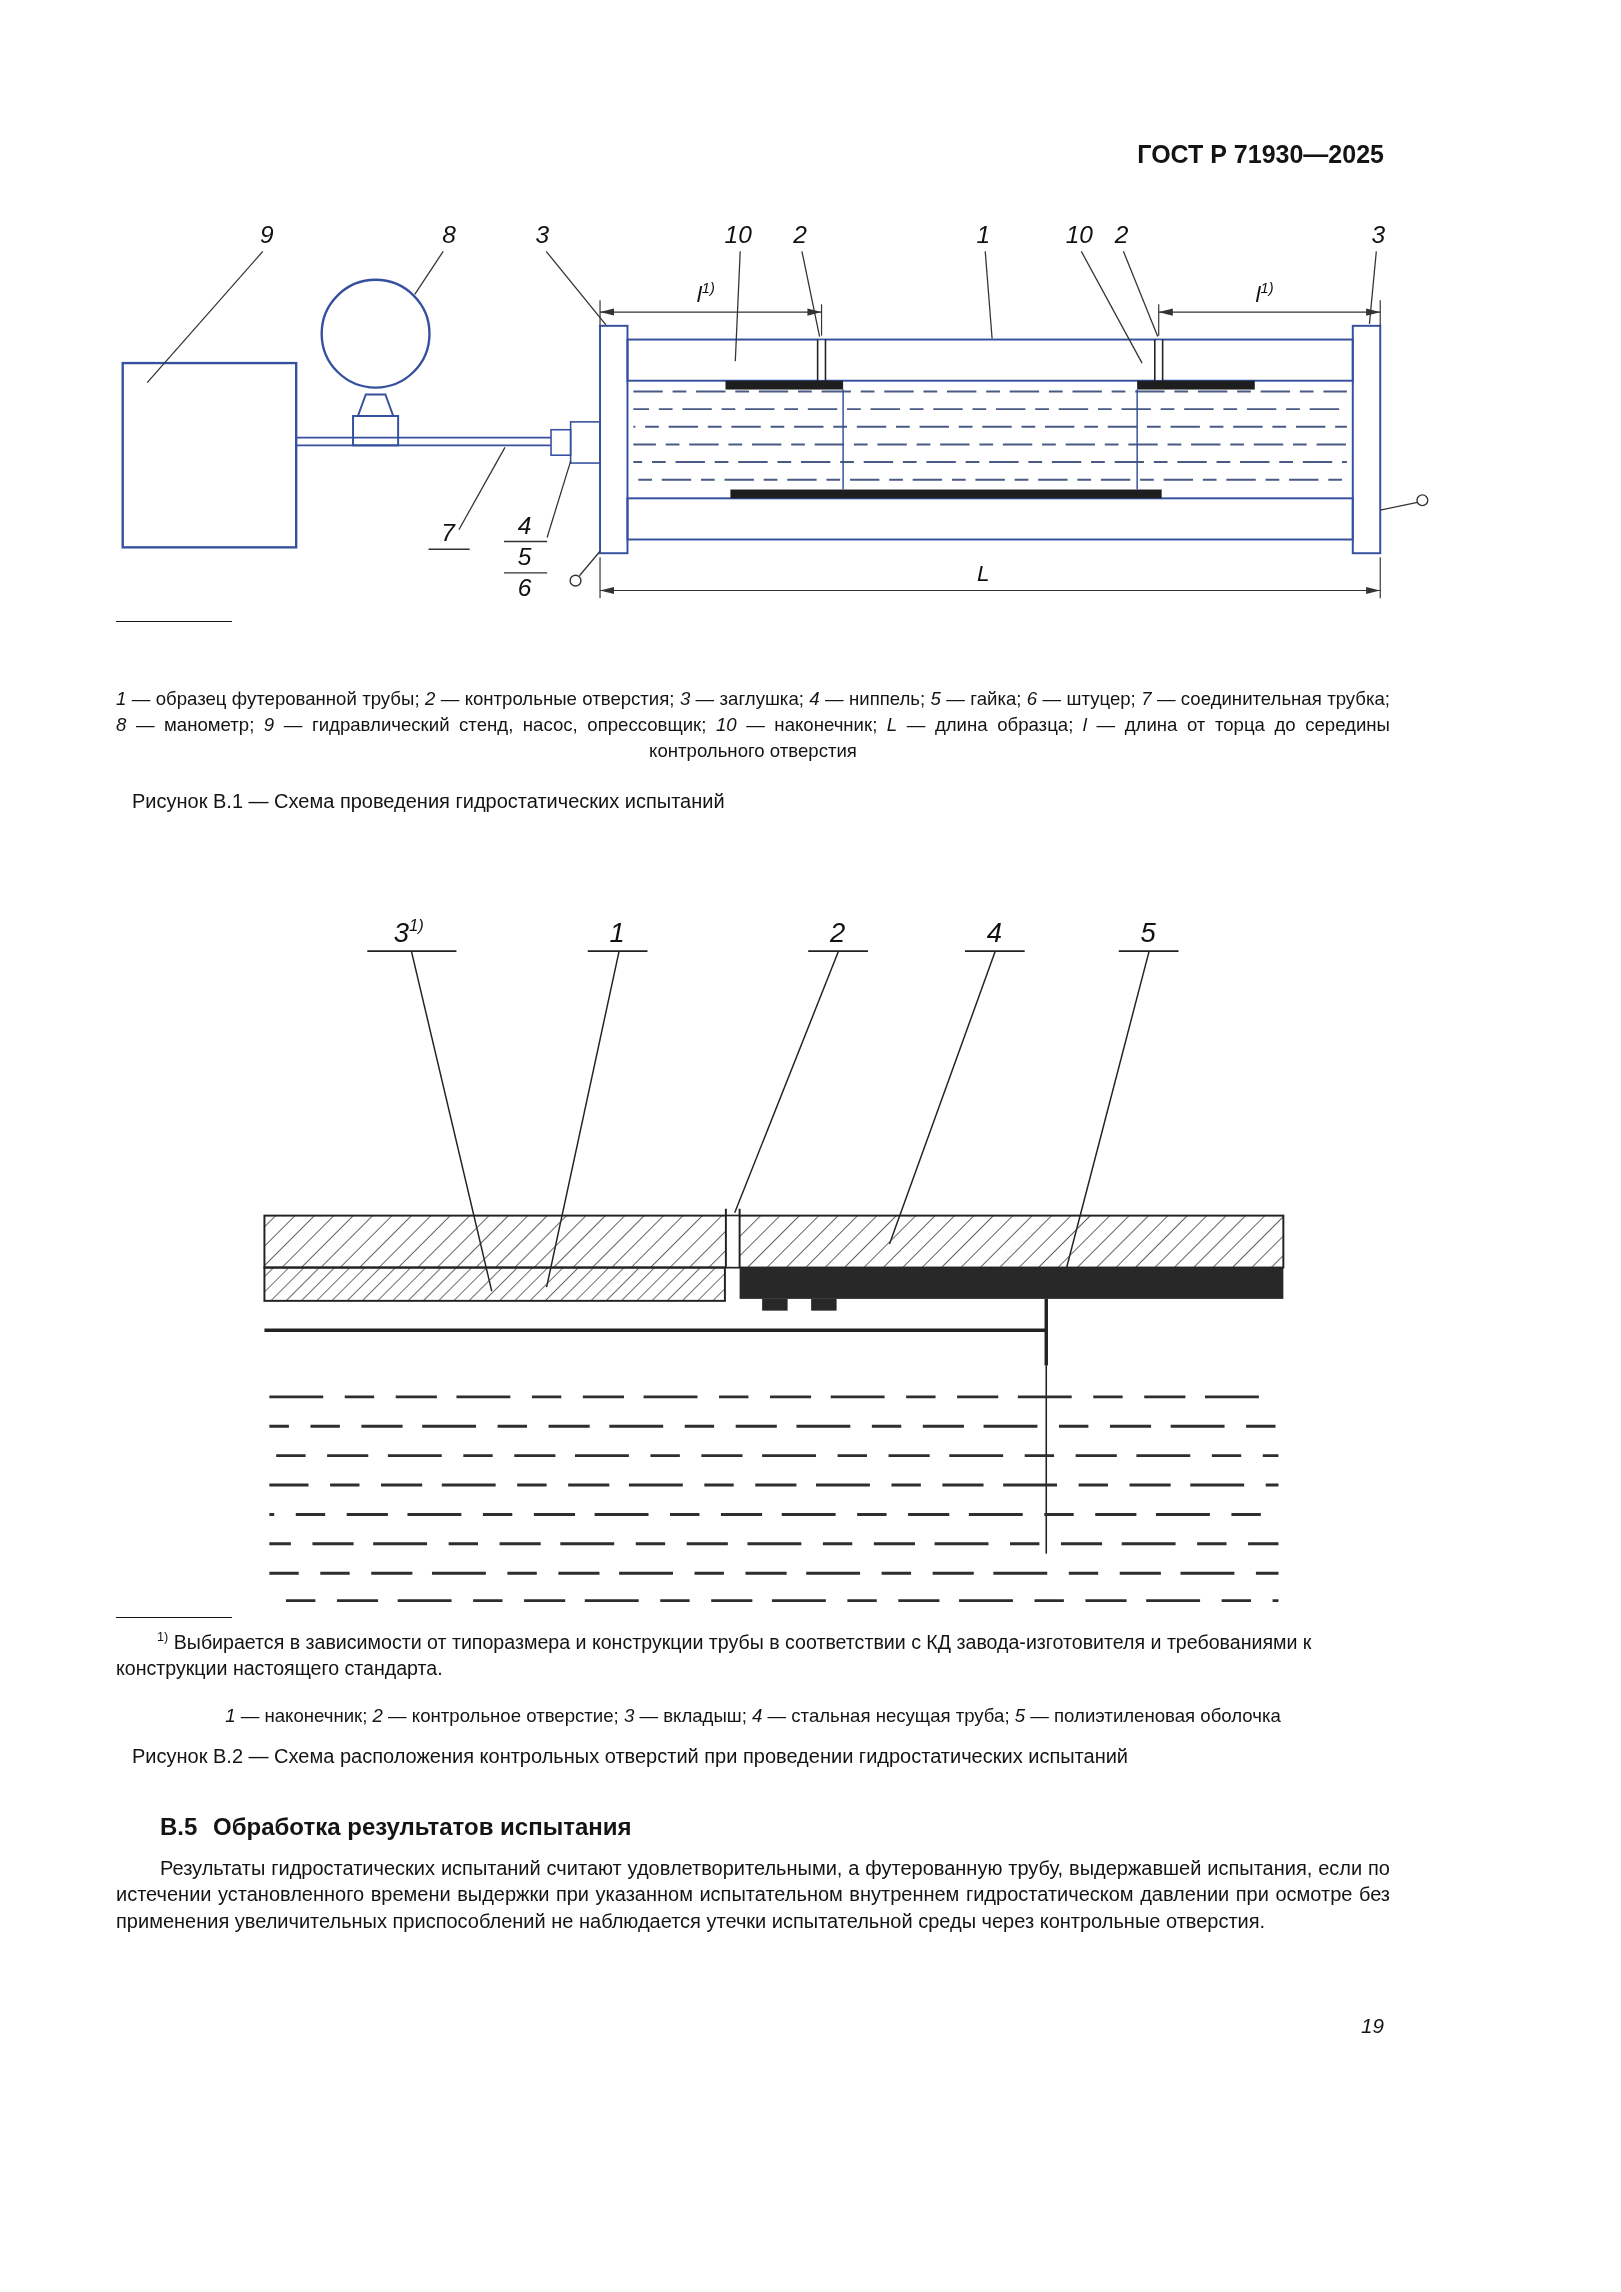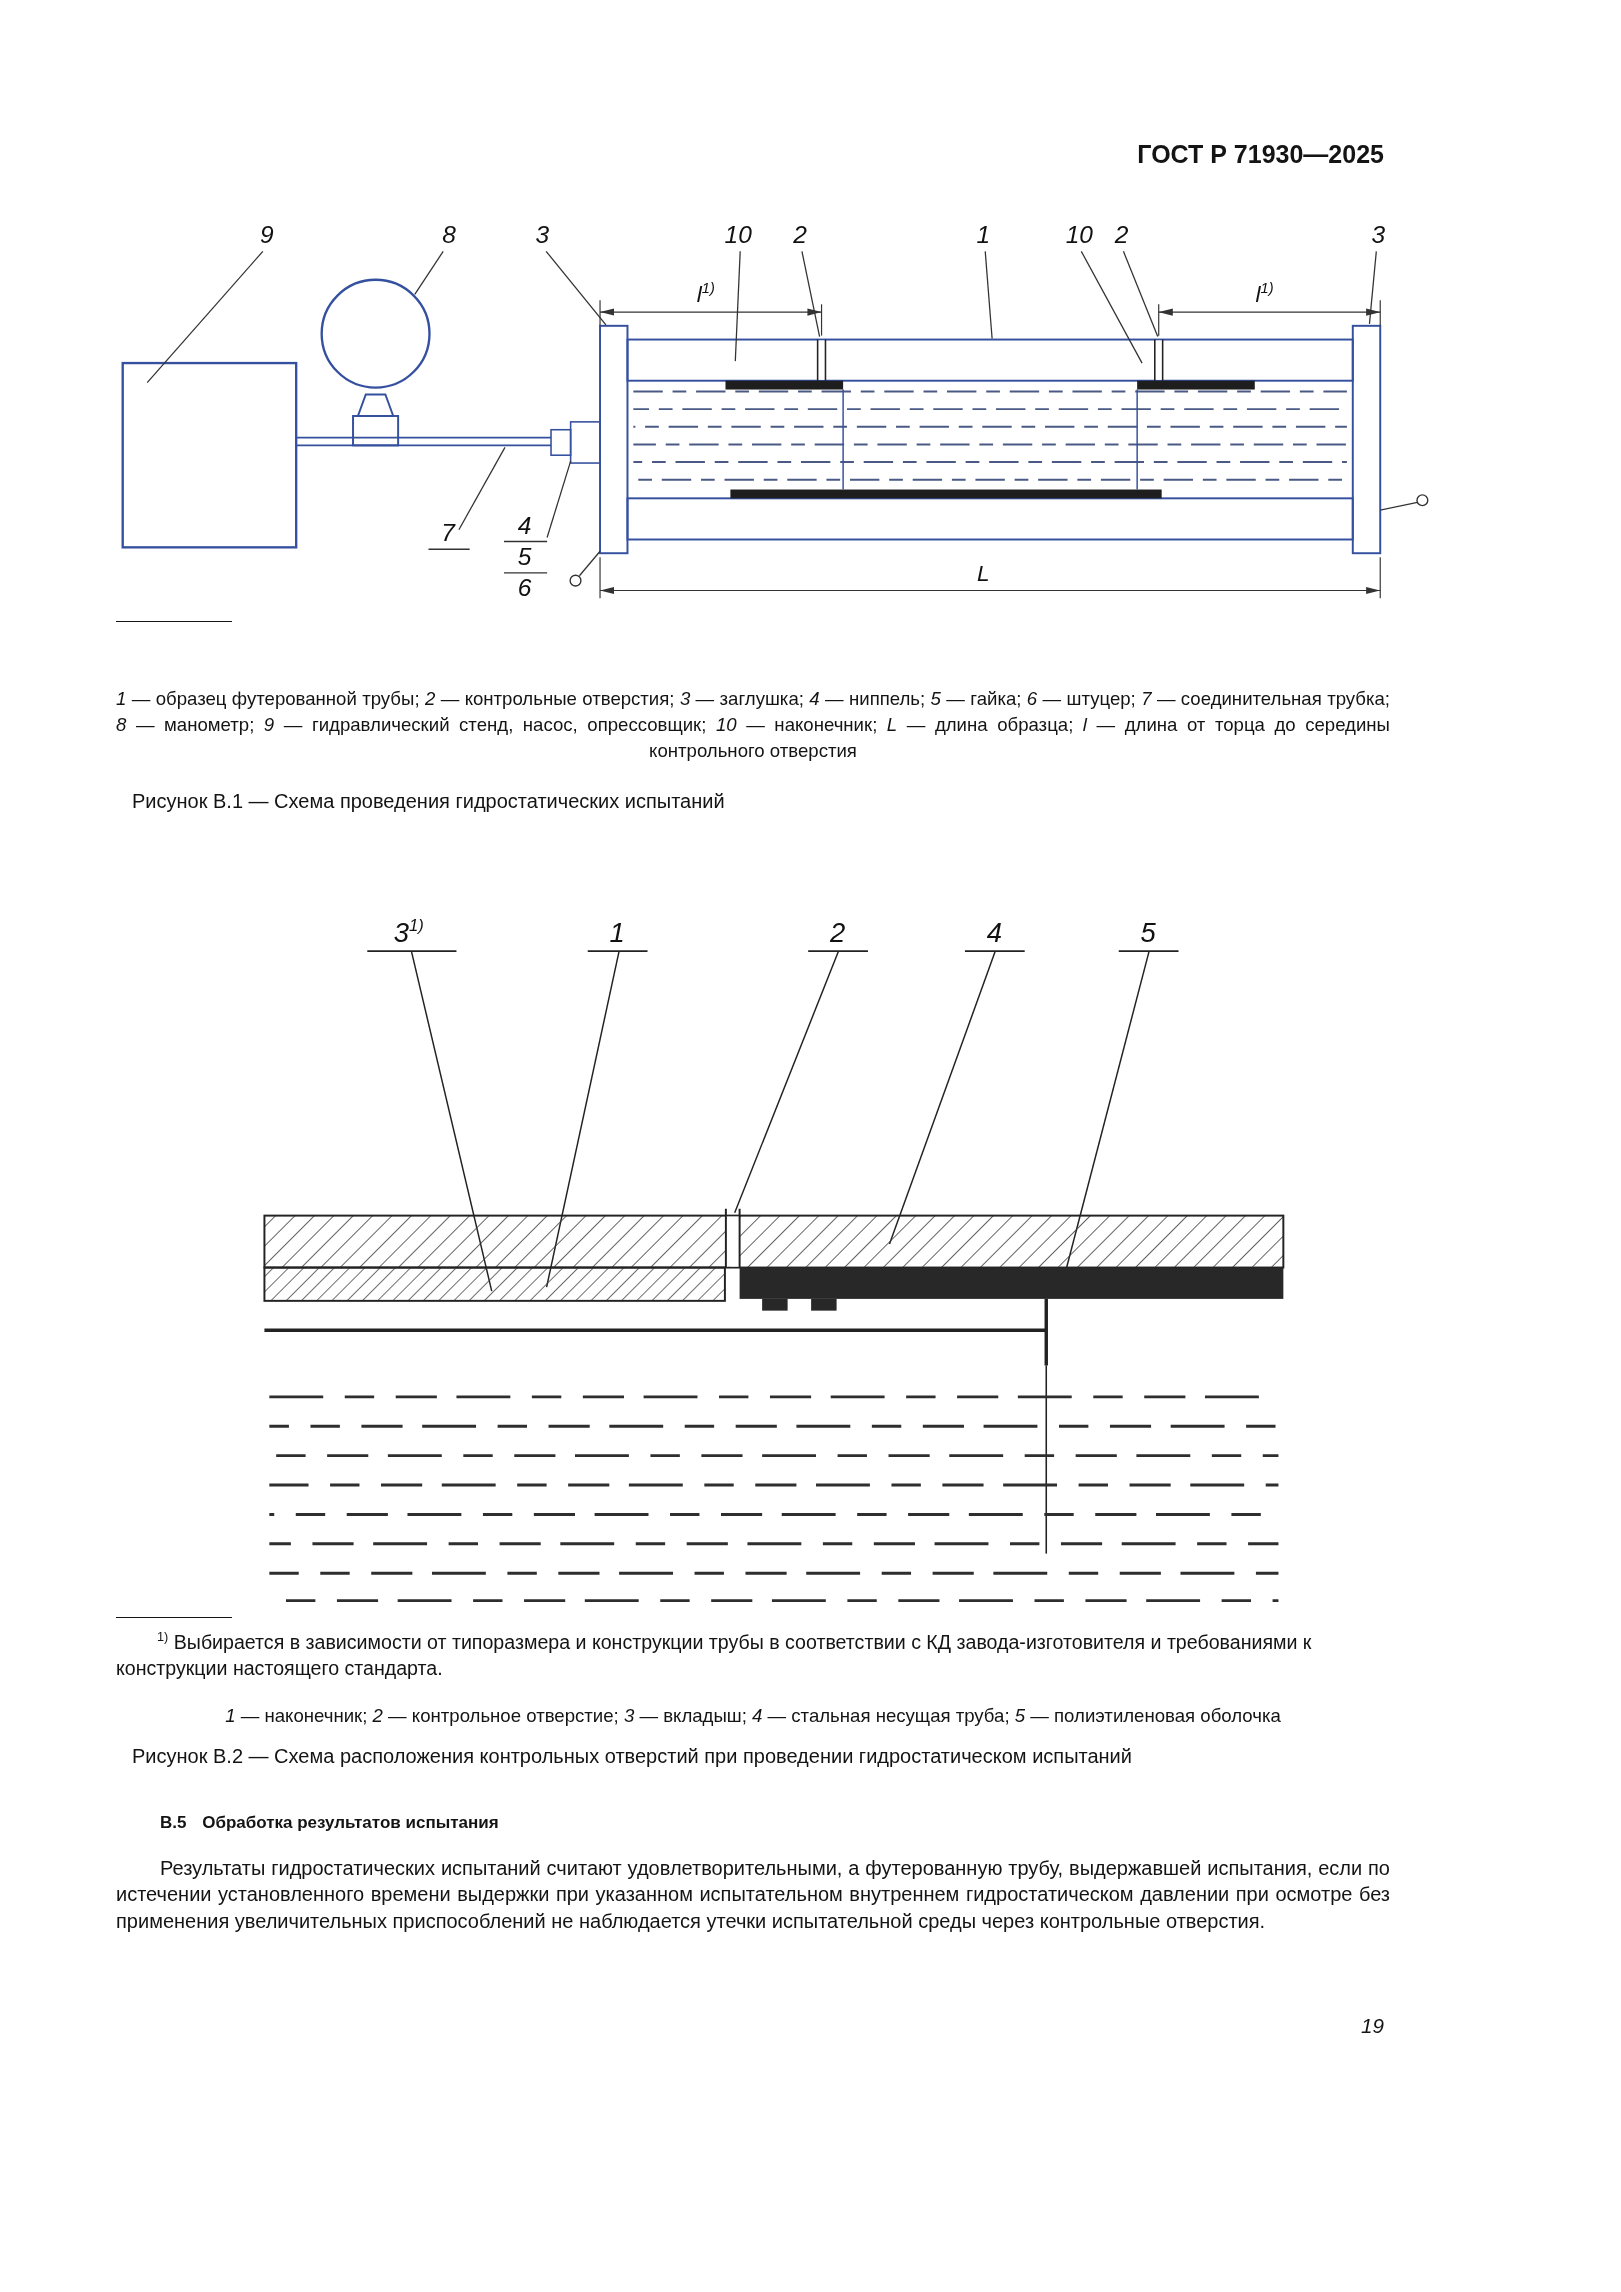--- a/index.html
+++ b/index.html
@@ -14,21 +14,21 @@
           font-weight:bold; font-size:25px;}
   .rule{height:0; border-top:1.6px solid #151515;}
   .fn{left:116px; width:1274px; font-size:19.6px; line-height:1.35;
       text-indent:41px; margin:0;}
   .fn sup{font-size:12.7px;}
   .legend{left:116px; width:1274px; font-size:18.6px; line-height:1.4; margin:0;}
   .legend .ln{font-style:italic;}
   .legend-just{text-align:justify; text-align-last:center;}
   .legend-center{text-align:center;}
   .caption{left:132px; width:1274px; text-align:left; font-size:20px; margin:0;}
-  .h-b5{left:116px; width:1274px; padding-left:44px; font-size:17px;
+  .h-b5{left:116px; width:1274px; padding-left:44px; font-size:24px;
         font-weight:bold; margin:0; box-sizing:border-box;}
   .h-b5 .num{margin-right:15.7px;}
   .body-par{left:116px; width:1274px; font-size:20px; line-height:1.32;
             text-align:justify; text-indent:44px; margin:0;}
   .pagenum{left:116px; top:2014px; width:1268px; text-align:right; font-size:20.6px;font-style:italic;}
 
   
   svg text{font-family:"Liberation Sans", sans-serif;}
   .co1{font-size:25px; font-style:italic; fill:#111; text-anchor:middle;}
   .co2{font-size:28px; font-style:italic; fill:#111;}
@@ -265,21 +265,21 @@
       <line x1="95" y1="680" x2="1125" y2="680" class="dashrow2" stroke-dasharray="55 22 30 22 42 20" stroke-dashoffset="25"></line>
       <line x1="95" y1="708" x2="1125" y2="708" class="dashrow2" stroke-dasharray="55 22 30 22 42 20" stroke-dashoffset="60"></line>
     </g>
   </svg>
 
   <div class="abs rule" style="left:116px; top:1617px; width:116px;"></div>
   <p class="abs fn" style="top:1629px;"><sup>1)</sup> <span>Выбирается в зависимости от типоразмера и конструкции трубы в соответствии с КД завода-изготовителя и требованиями к конструкции настоящего стандарта.</span></p>
 
   <p class="abs legend legend-center" style="top:1703px;"><i class="ln">1</i> — наконечник; <i class="ln">2</i> — контрольное отверстие; <i class="ln">3</i> — вкладыш; <i class="ln">4</i> — стальная несущая труба; <i class="ln">5</i> — полиэтиленовая оболочка</p>
 
-  <p class="abs caption" style="top:1745px;">Рисунок В.2 — Схема расположения контрольных отверстий при проведении гидростатическом испытаний</p>
+  <p class="abs caption" style="top:1745px;">Рисунок В.2 — Схема расположения контрольных отверстий при проведении гидростатических испытаний</p>
 
   <h3 class="abs h-b5" style="top:1813px;"><span class="num">В.5</span><span>Обработка результатов испытания</span></h3>
 
   <p class="abs body-par" style="top:1855px;">Результаты гидростатических испытаний считают удовлетворительными, а футерованную трубу, выдержавшей испытания, если по истечении установленного времени выдержки при указанном испытательном внутреннем гидростатическом давлении при осмотре без применения увеличительных приспособлений не наблюдается утечки испытательной среды через контрольные отверстия.</p>
 
   <div class="abs pagenum">19</div>
 
 </div>
 
 

